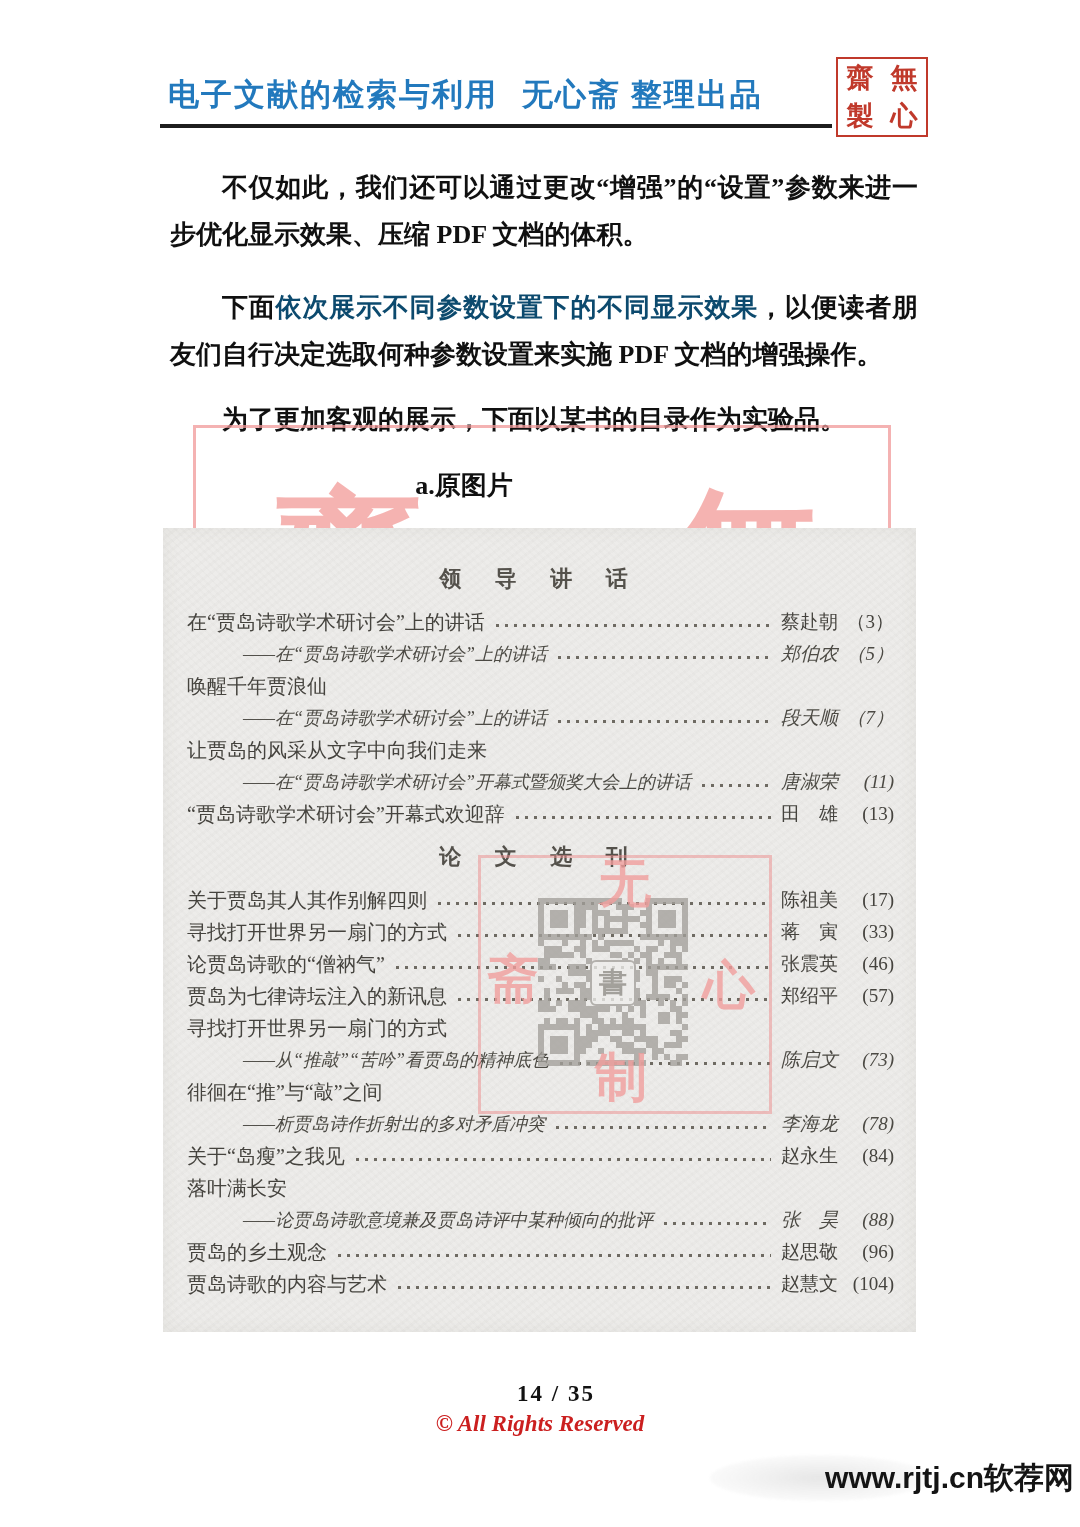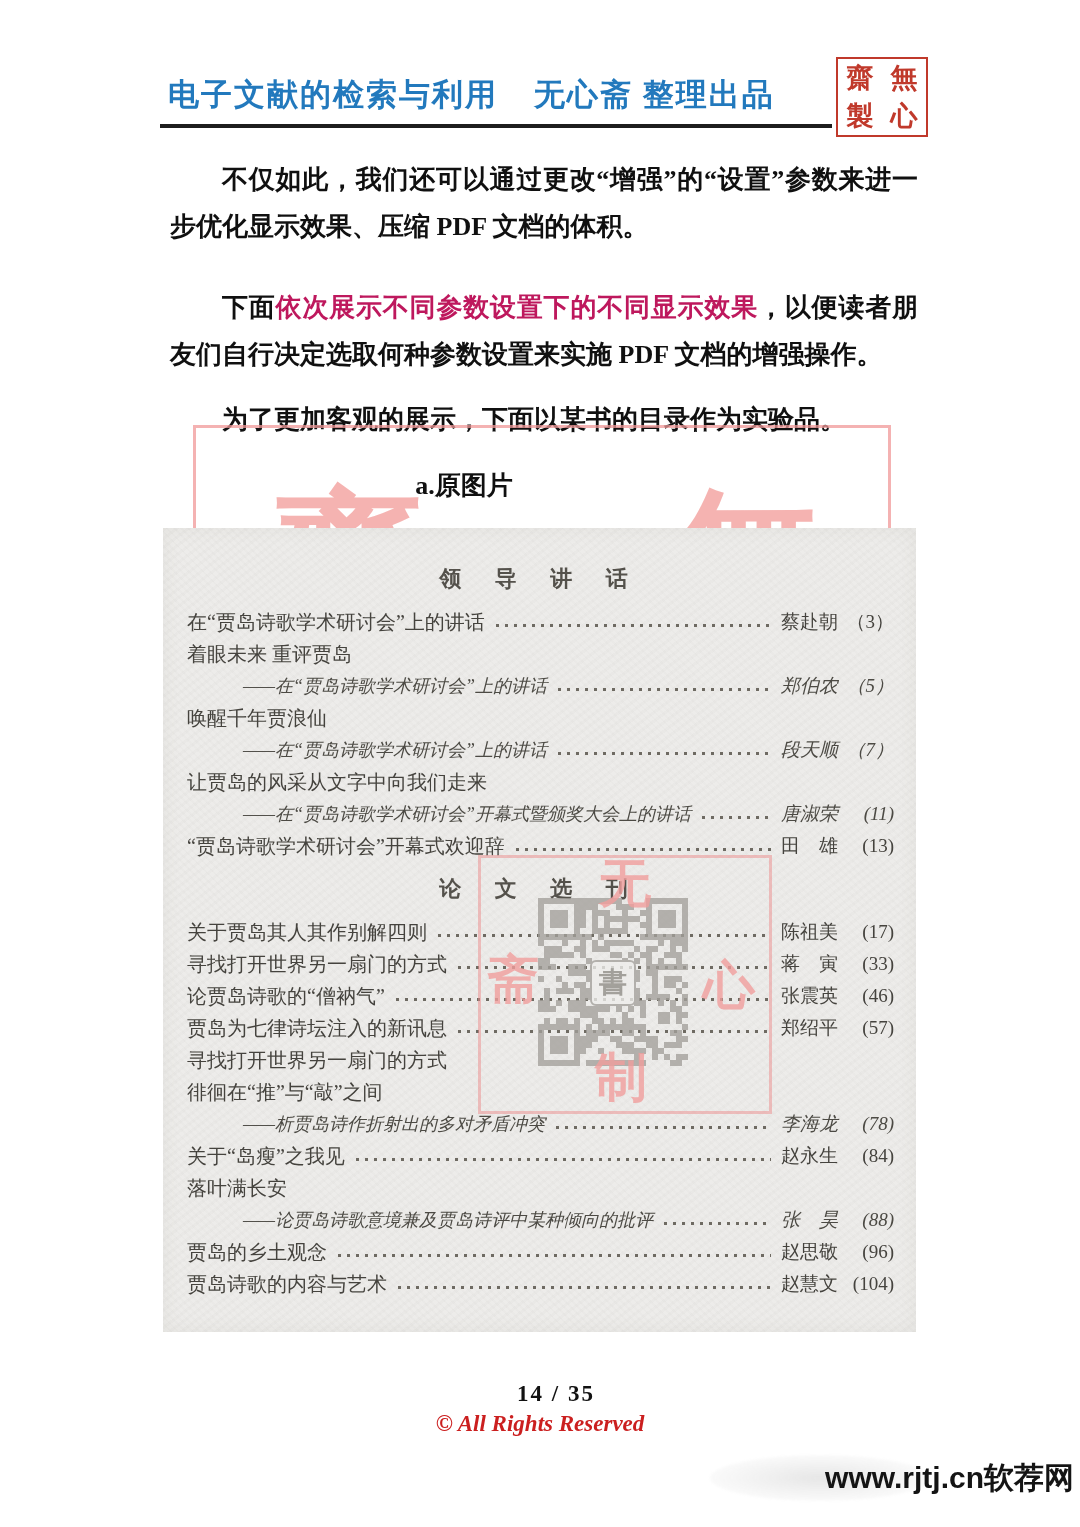--- a/index.html
+++ b/index.html
@@ -5,37 +5,37 @@
   html,body{margin:0;padding:0;background:#ffffff;}
   .page{
     position:relative;width:1080px;height:1527px;background:#ffffff;
     font-family:"Liberation Serif","DejaVu Serif",serif;overflow:hidden;
   }
   
   .header-line{
     position:absolute;left:168px;top:74px;font-size:31px;font-weight:bold;
     color:#2279bd;letter-spacing:2px;white-space:nowrap;
   }
-  .header-line .subtitle{margin-left:36px;}
+  .header-line .subtitle{margin-left:24px;}
   .header-rule{position:absolute;left:160px;top:124px;width:672px;height:4px;background:#1d1d1d;}
   .seal{
     position:absolute;left:836px;top:57px;width:88px;height:76px;
     border:2px solid #c0392b;background:#fff;display:grid;
     grid-template-columns:1fr 1fr;grid-template-rows:1fr 1fr;place-items:center;
     color:#c0392b;font-weight:bold;font-size:27px;line-height:1;
   }
   
   .para{
     position:absolute;left:170px;width:748px;font-size:26px;line-height:47px;
     color:#101010;font-weight:bold;text-align:justify;text-indent:2em;
   }
-  .p1{top:130px;}
+  .p1{top:138px;}
   .p2{top:258px;}
   .p3{top:370px;}
-  .hl{color:#be185d;}
+  .hl{color:#0c4a6e;}
   
   .fig-caption{
     position:absolute;left:0;top:468px;width:928px;text-align:center;
     font-size:26px;font-weight:bold;color:#101010;z-index:3;
   }
   .wm-box-top{
     position:absolute;left:193px;top:425px;width:692px;height:103px;
     border:3px solid rgba(240,152,152,0.75);border-bottom:none;
     overflow:hidden;z-index:1;
   }
@@ -138,23 +138,20 @@
 
   <div class="scan">
     <div class="toc">
         <div class="toc-heading">领 导 讲 话</div>
         <div class="toc-row">
           <span class="toc-title">在“贾岛诗歌学术研讨会”上的讲话</span>
           <span class="toc-leader"></span>
           <span class="toc-author">蔡赴朝</span>
           <span class="toc-page">（3）</span>
         </div>
-        <div class="toc-row">
-          <span class="toc-title">着眼未来 重评贾岛</span>
-        </div>
         <div class="toc-row sub">
           <span class="toc-title">——在“贾岛诗歌学术研讨会”上的讲话</span>
           <span class="toc-leader"></span>
           <span class="toc-author">郑伯农</span>
           <span class="toc-page">（5）</span>
         </div>
         <div class="toc-row">
           <span class="toc-title">唤醒千年贾浪仙</span>
         </div>
         <div class="toc-row sub">
@@ -198,20 +195,26 @@
           <span class="toc-page">(46)</span>
         </div>
         <div class="toc-row">
           <span class="toc-title">贾岛为七律诗坛注入的新讯息</span>
           <span class="toc-leader"></span>
           <span class="toc-author">郑绍平</span>
           <span class="toc-page">(57)</span>
         </div>
         <div class="toc-row">
           <span class="toc-title">寻找打开世界另一扇门的方式</span>
+        </div>
+        <div class="toc-row sub">
+          <span class="toc-title">——从“推敲”“苦吟”看贾岛的精神底色</span>
+          <span class="toc-leader"></span>
+          <span class="toc-author">陈启文</span>
+          <span class="toc-page">(73)</span>
         </div>
         <div class="toc-row">
           <span class="toc-title">徘徊在“推”与“敲”之间</span>
         </div>
         <div class="toc-row sub">
           <span class="toc-title">——析贾岛诗作折射出的多对矛盾冲突</span>
           <span class="toc-leader"></span>
           <span class="toc-author">李海龙</span>
           <span class="toc-page">(78)</span>
         </div>

